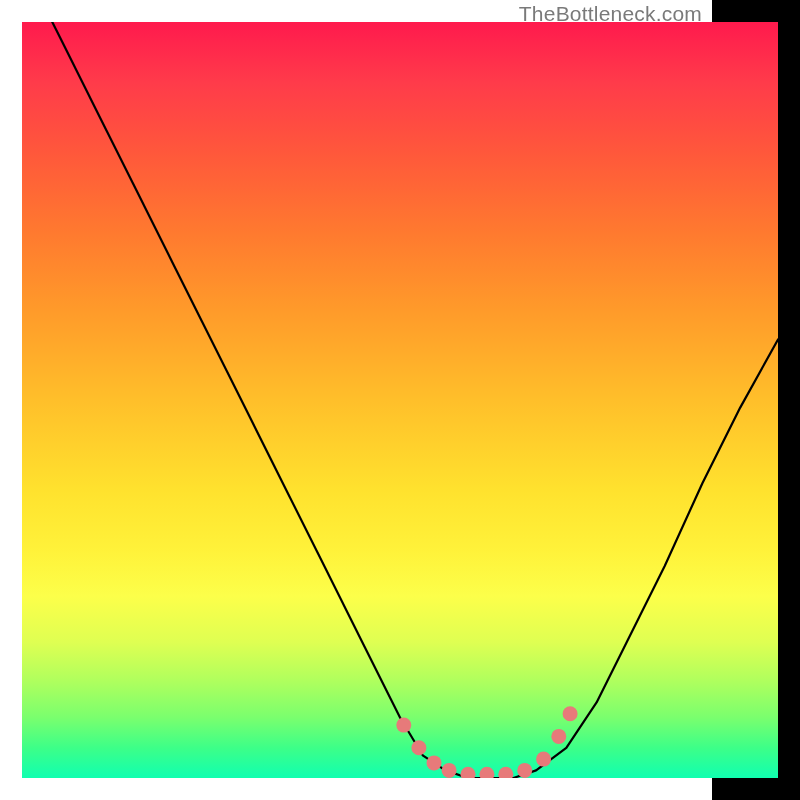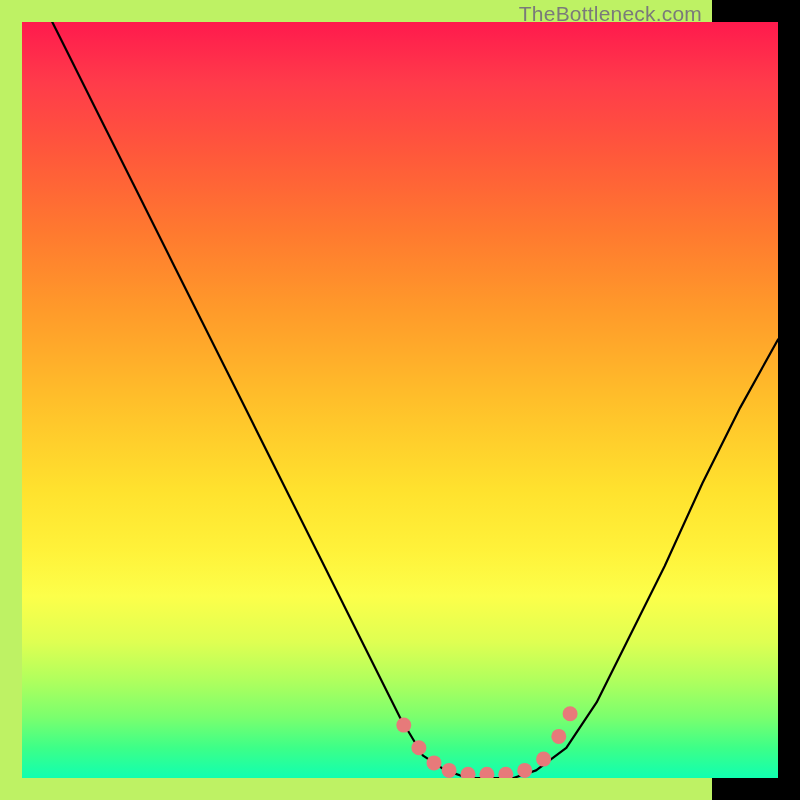--- a/index.html
+++ b/index.html
@@ -8,21 +8,21 @@
     width: 800px;
     height: 800px;
     overflow: hidden;
     background: #000;
     font-family: Arial, Helvetica, sans-serif;
   }
   .frame {
     position: absolute;
     top: 0; left: 0;
     width: 712px; height: 800px;
-    background: #bef264;
+    background: #ffffff;
   }
   .plot {
     position: absolute;
     top: 22px;
     left: 22px;
     width: 756px;
     height: 756px;
     overflow: hidden;
   }
   .gradient {

